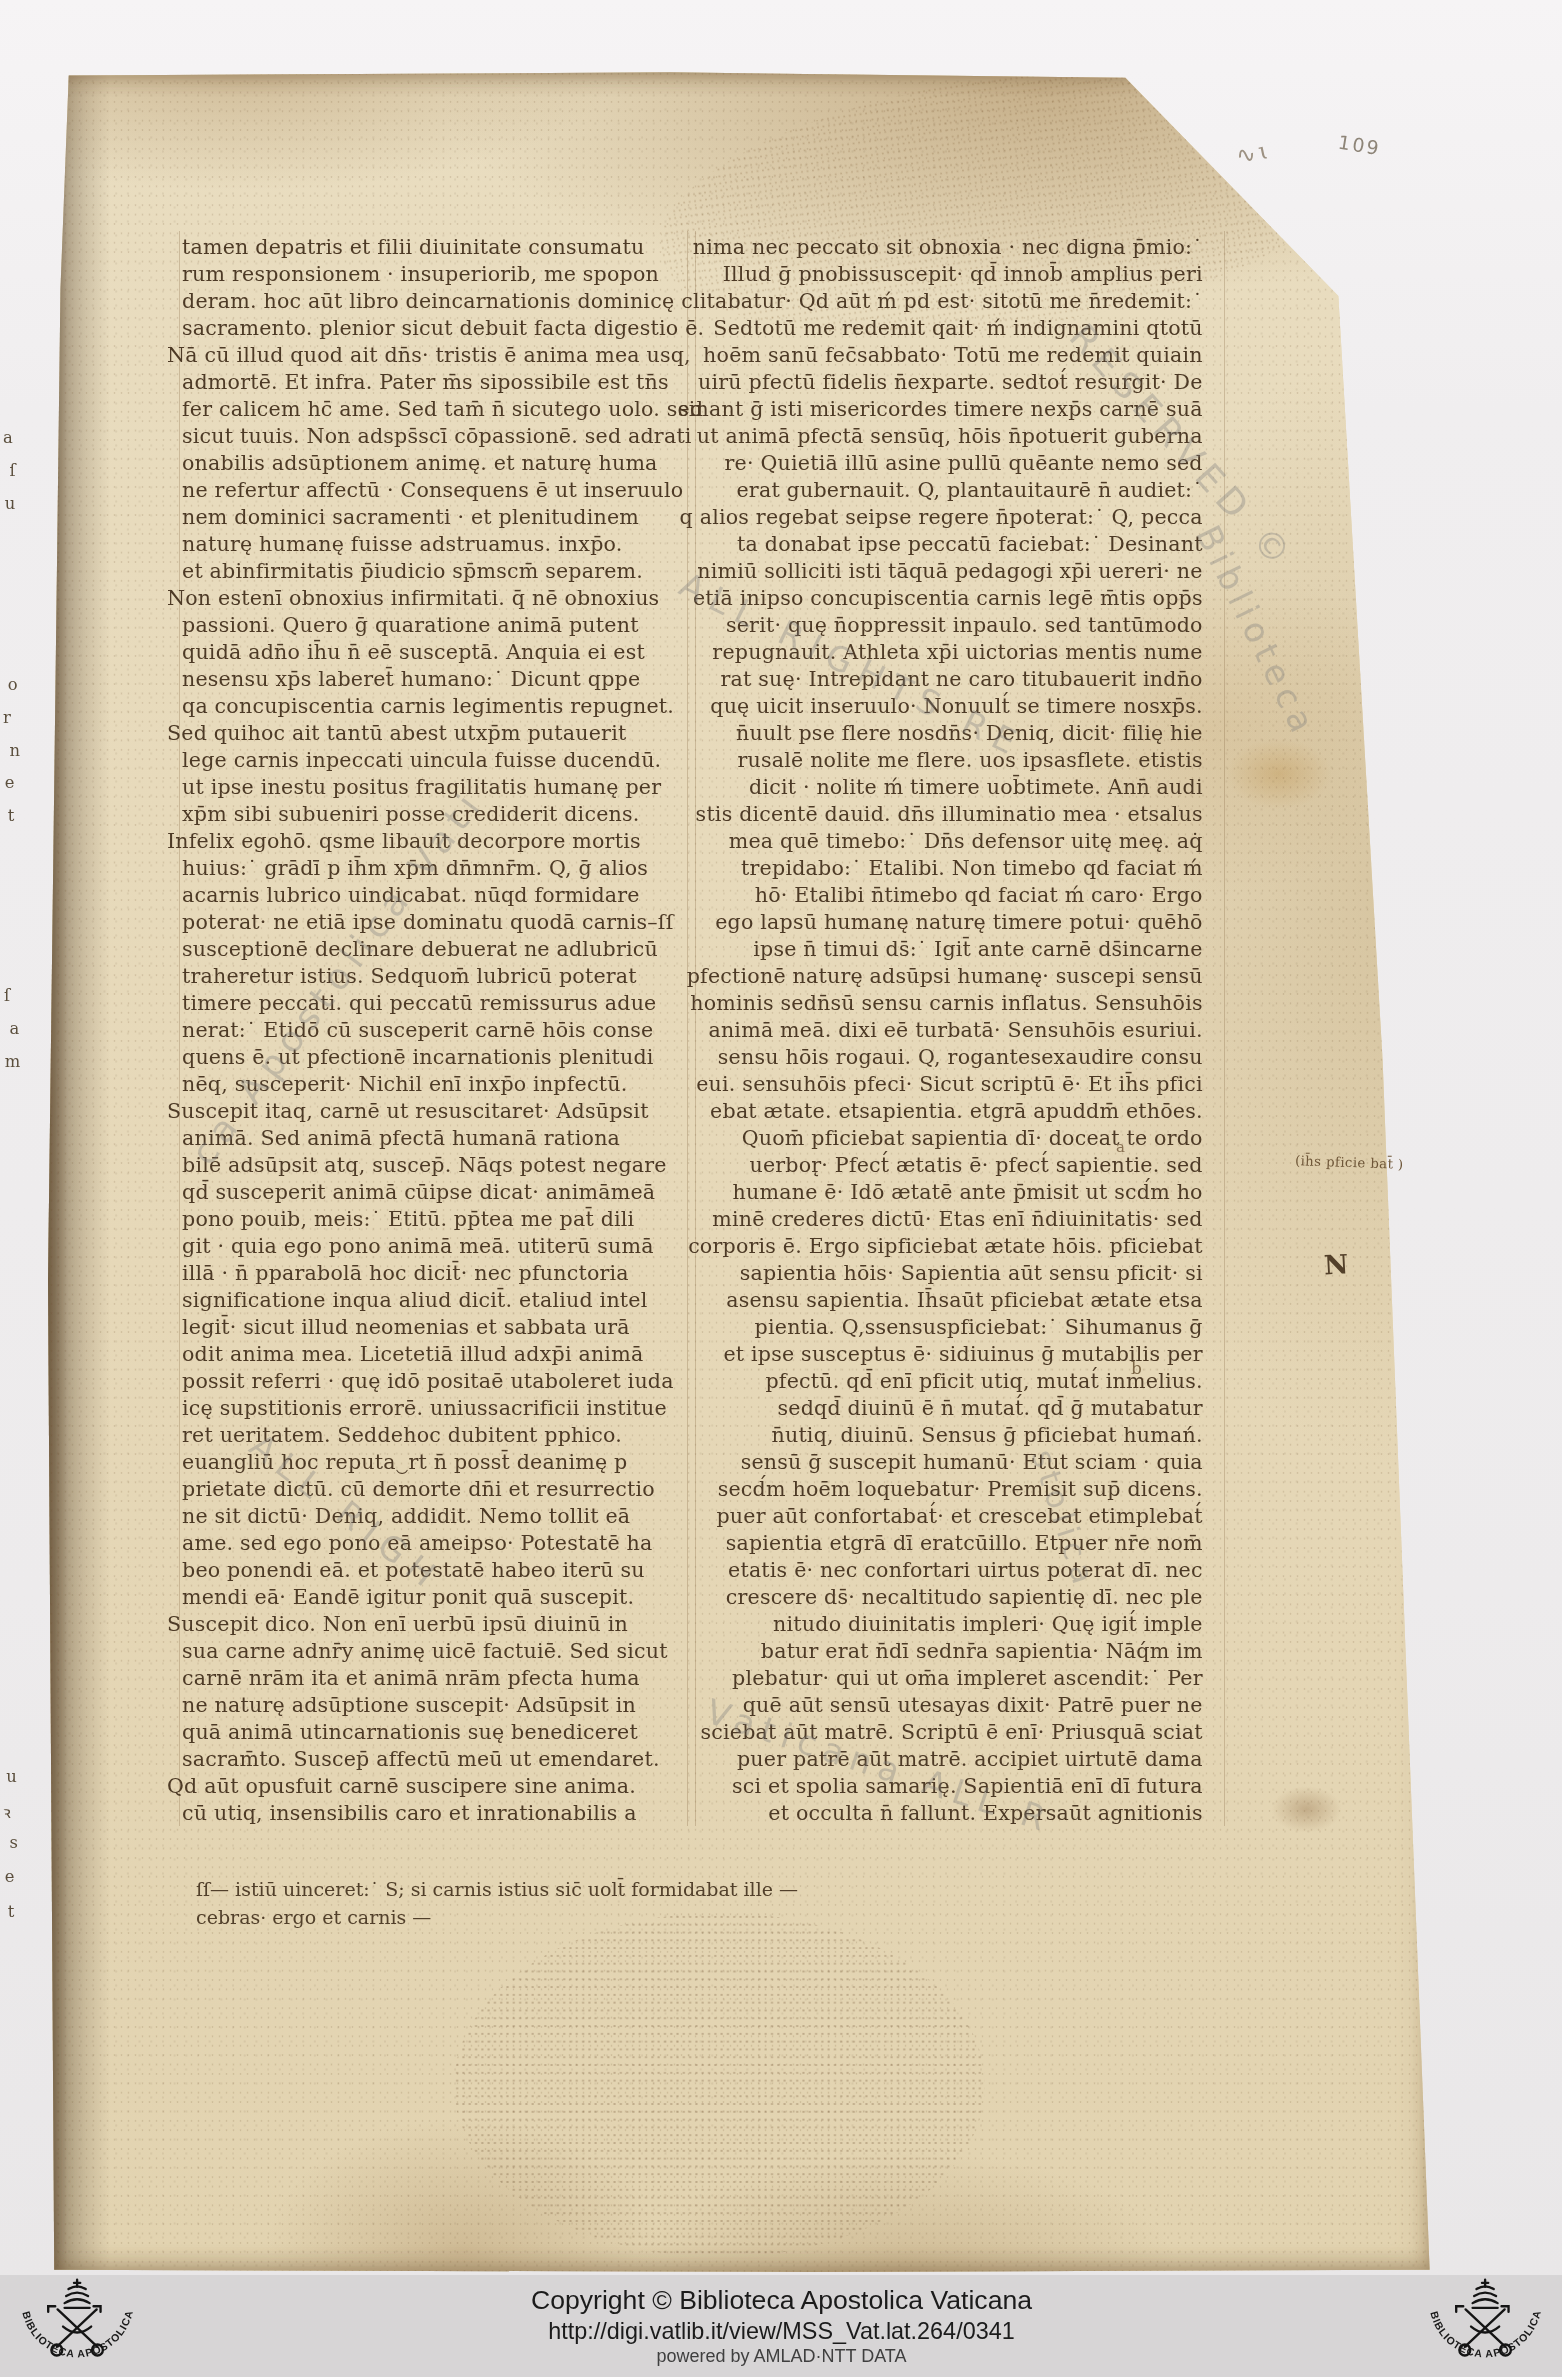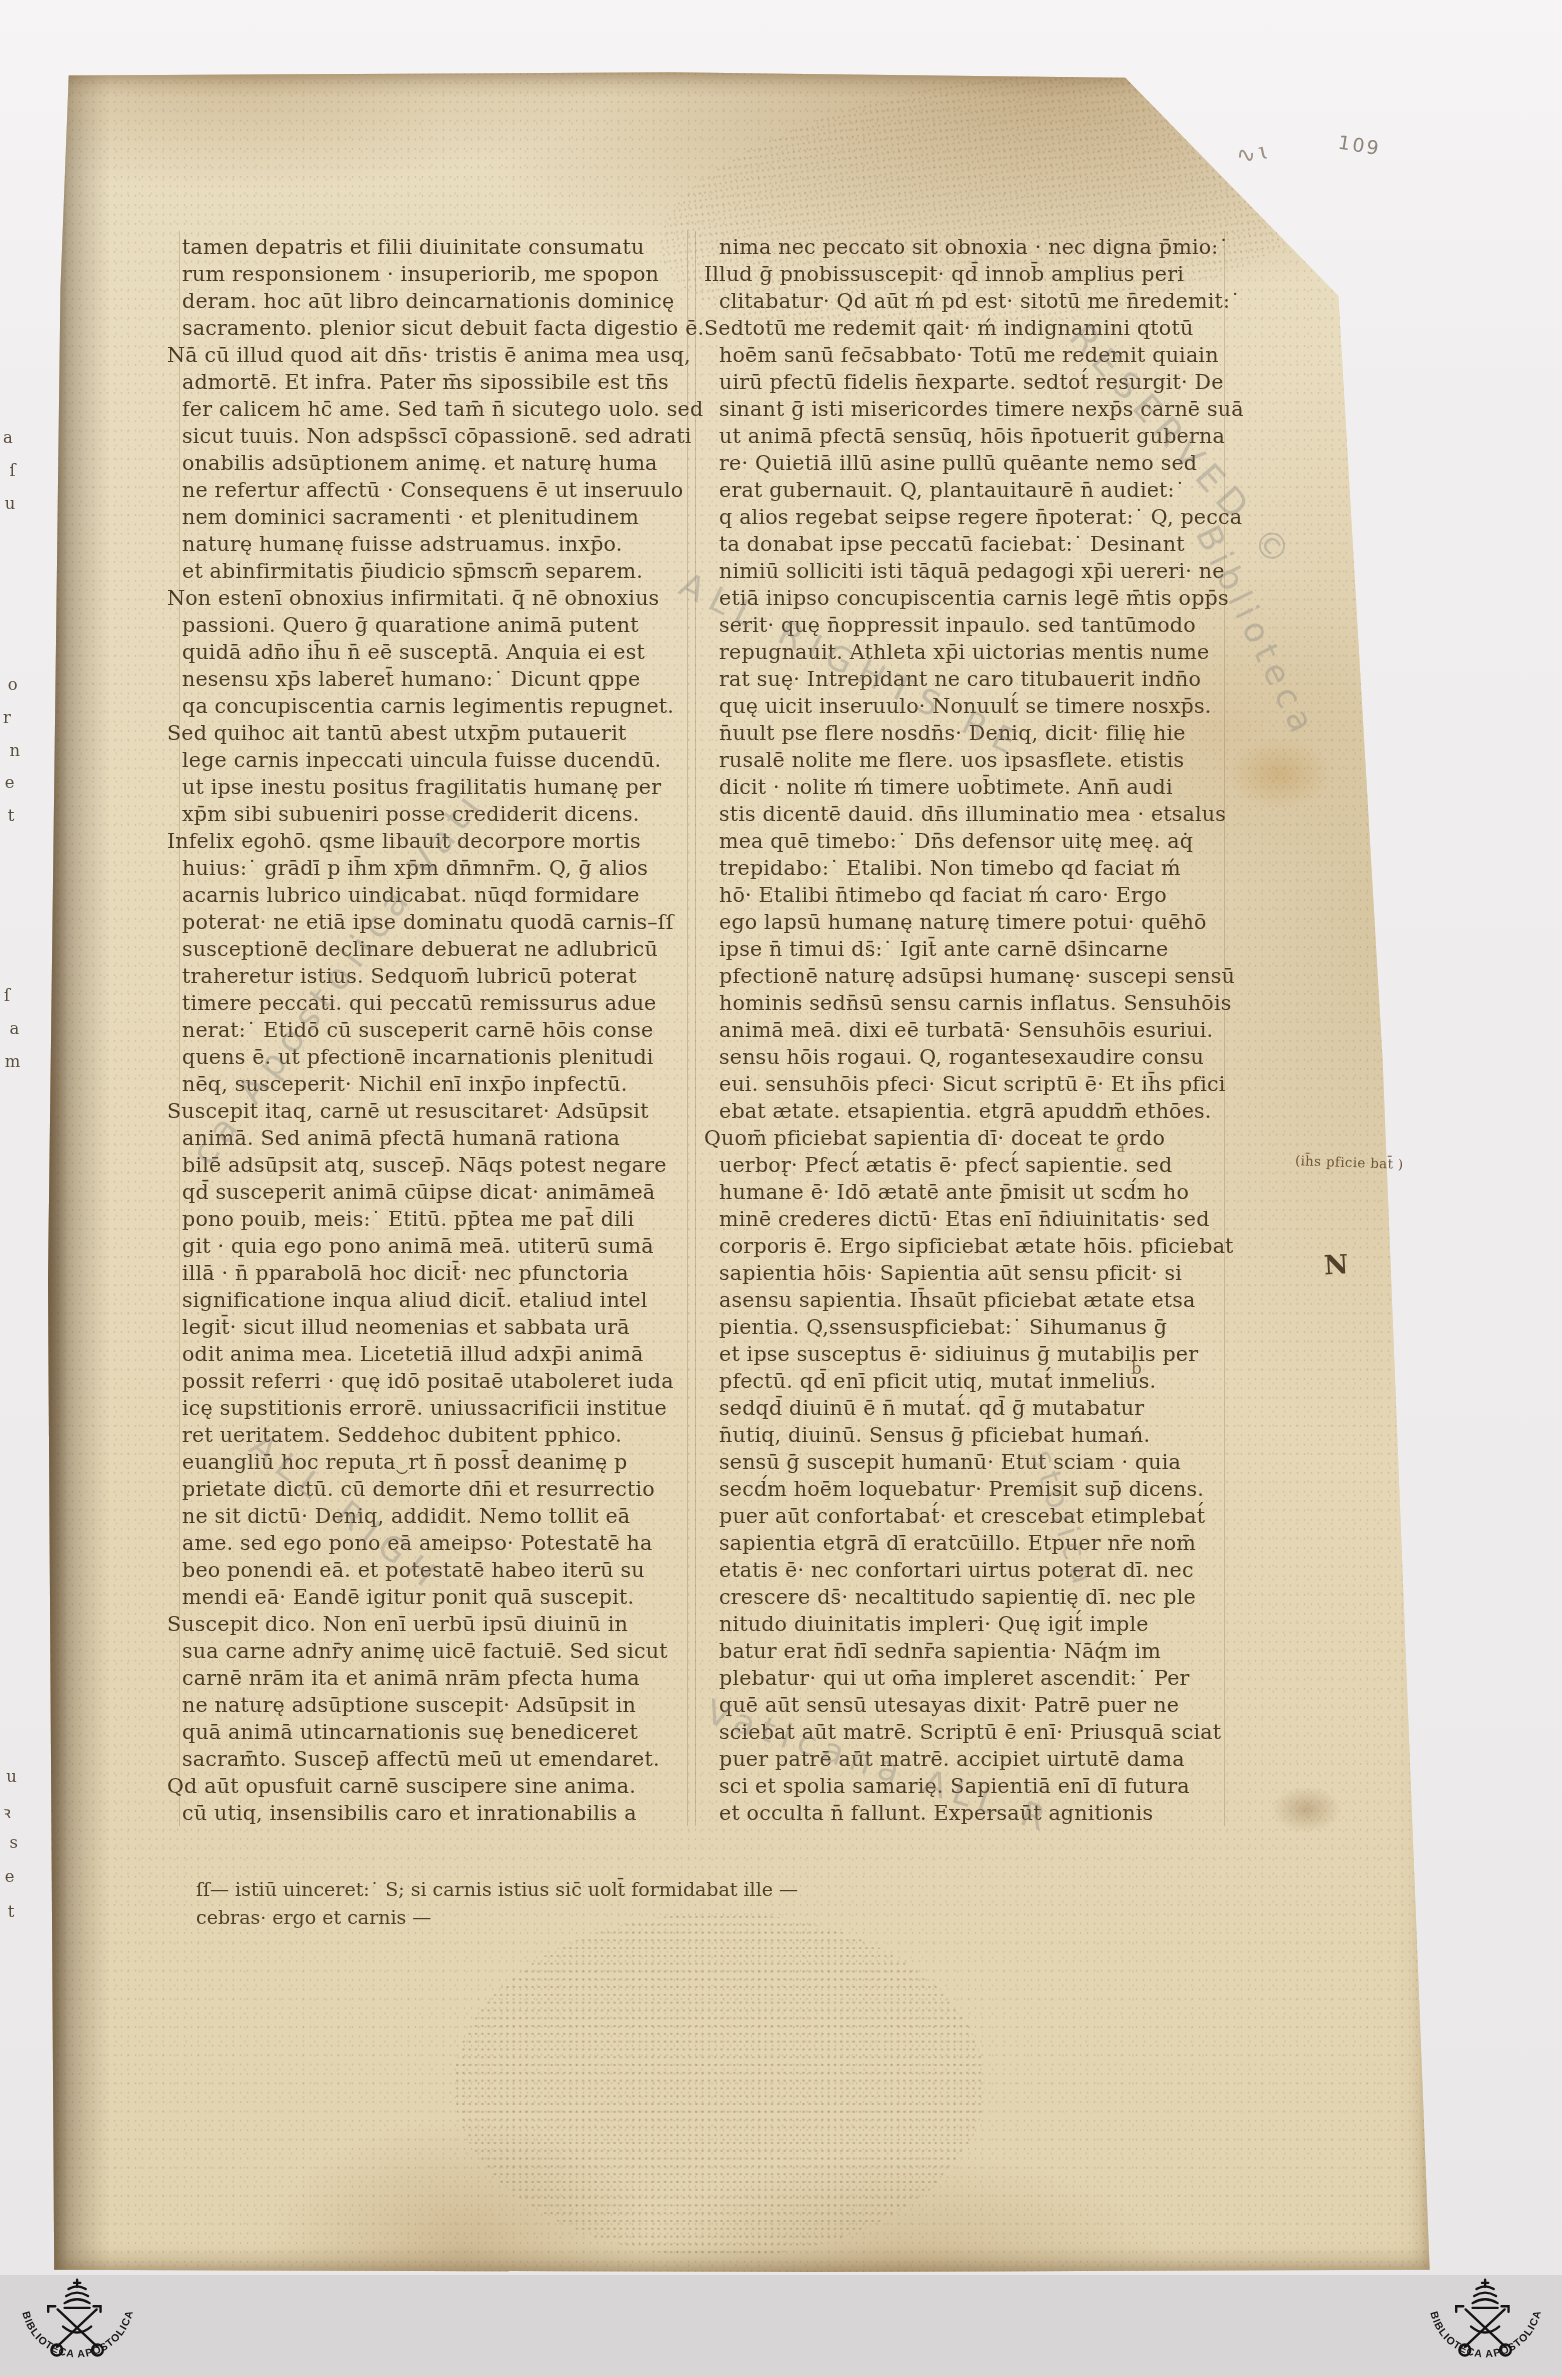--- a/index.html
+++ b/index.html
@@ -40,21 +40,21 @@
   .topgrain{position:absolute;left:609px;top:7.8px;width:703px;height:250px;border-radius:50%;opacity:.5;
     pointer-events:none;
     background-image:radial-gradient(circle, rgba(120,85,45,.45) 0 0.7px, transparent 1.3px);
     background-size:5.5px 7px;transform:rotate(-8deg);}
   
   .rule{position:absolute;top:231px;height:1595px;width:0.8px;background:rgba(135,105,70,.30);z-index:2;}
   
   .col{position:absolute;top:234px;z-index:4;white-space:nowrap;
     font:20.6px/27px "DejaVu Serif",serif;color:#4d3a26;letter-spacing:0.2px;}
   .col-left{left:182px;}
-  .col-right{left:719px;}
+  .col-right{left:678px;text-align:right;}
   .ms-line{height:27px;}
   .ms-line.out{text-indent:-15px;}
   .footnote{position:absolute;left:196px;top:1875px;z-index:4;white-space:nowrap;
     font:19px/28px "DejaVu Serif",serif;color:#52402b;}
   
   .pencil-folio{position:absolute;left:1338px;top:134px;z-index:4;color:#8e8578;
     font:19px "DejaVu Sans",sans-serif;letter-spacing:2.3px;transform:rotate(9deg);}
   .corner-mark{position:absolute;left:1236px;top:139px;z-index:4;color:rgba(128,114,94,.75);
     font:23.4px "DejaVu Serif",serif;transform:rotate(-12deg);letter-spacing:3.1px;}
   .gloss{position:absolute;left:1295px;top:1155px;z-index:4;color:#6e5638;
@@ -272,20 +272,25 @@
       <path d="M76 42 h32"></path>
       <path d="M66 92 L117 44"></path>
       <path d="M118 92 L67 44"></path>
       <circle cx="66" cy="96" r="7"></circle>
       <circle cx="118" cy="96" r="7"></circle>
       <path d="M113 40 h9 v7 M64 40 h-9 v7"></path>
       <path d="M74 66 q18 15 36 0"></path>
     </g>
   </svg>
 
+  <div class="footer-text">
+    <div class="f-line1">Copyright © Biblioteca Apostolica Vaticana</div>
+    <div class="f-line2">http://digi.vatlib.it/view/MSS_Vat.lat.264/0341</div>
+    <div class="f-line3">powered by AMLAD·NTT DATA</div>
+  </div>
 
   <svg class="emblem right" width="145" height="100" viewBox="0 0 185 128">
     <path id="arcR" d="M 22 48 A 72 72 0 0 0 163 48" fill="none"></path>
     <text font-size="13.5" letter-spacing="1.2" fill="#1a1a1a" font-family="Liberation Sans, sans-serif" font-weight="bold">
       <textPath href="#arcR">BIBLIOTECA APOSTOLICA VATICANA</textPath>
     </text>
     <g stroke="#141414" fill="none" stroke-width="3" stroke-linecap="round">
       <path d="M92 6 v9 M88 10 h8"></path>
       <path d="M81 18 q11 -7 22 0"></path>
       <path d="M78 27 q14 -9 28 0"></path>

